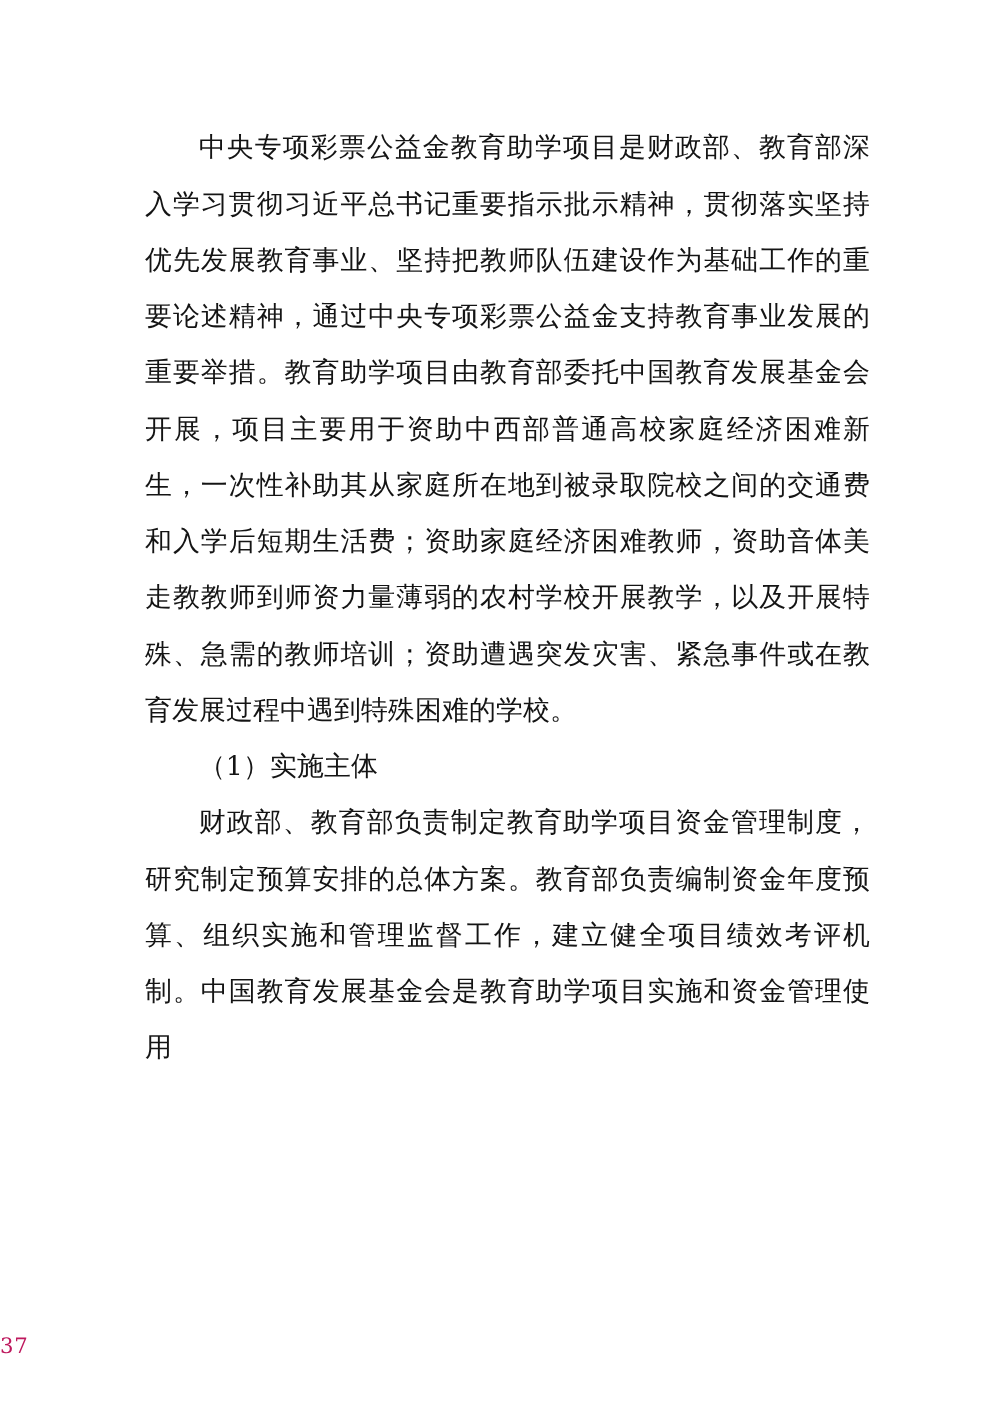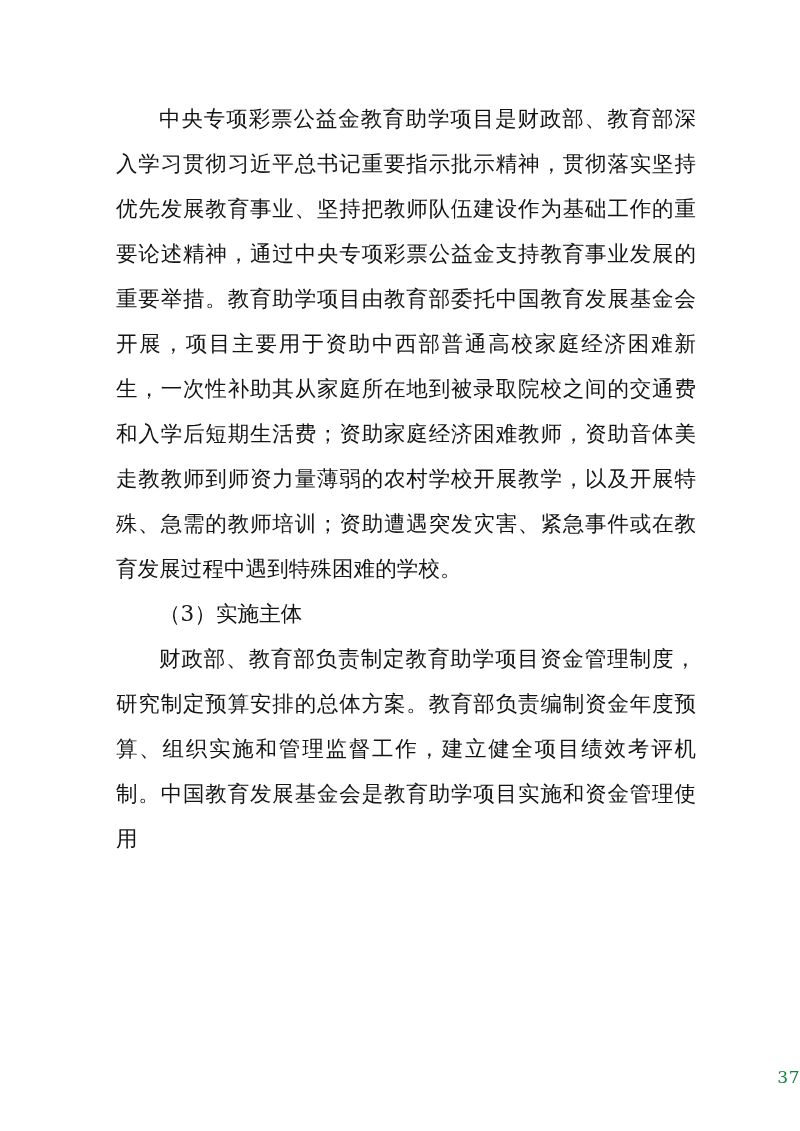--- a/index.html
+++ b/index.html
@@ -37,33 +37,33 @@
     margin: 0;
     text-indent: 2em;
     text-align: justify;
     text-justify: inter-ideograph;
   }
   .para + .para {
     margin-top: 0;
   }
   .page-number {
     position: absolute;
-    left: 12px;
+    left: 0;
     right: 0;
     bottom: 44px;
-    text-align: right;
+    text-align: left;
     font-size: 17px;
     font-family: "DejaVu Serif", "Liberation Serif", serif;
-    color: #15803d;
+    color: #be185d;
     letter-spacing: 0.5px;
   }
 </style>
 </head>
 <body>
 
 <div class="page">
   <div class="doc-body">
     <p class="para">中央专项彩票公益金教育助学项目是财政部、教育部深入学习贯彻习近平总书记重要指示批示精神，贯彻落实坚持优先发展教育事业、坚持把教师队伍建设作为基础工作的重要论述精神，通过中央专项彩票公益金支持教育事业发展的重要举措。教育助学项目由教育部委托中国教育发展基金会开展，项目主要用于资助中西部普通高校家庭经济困难新生，一次性补助其从家庭所在地到被录取院校之间的交通费和入学后短期生活费；资助家庭经济困难教师，资助音体美走教教师到师资力量薄弱的农村学校开展教学，以及开展特殊、急需的教师培训；资助遭遇突发灾害、紧急事件或在教育发展过程中遇到特殊困难的学校。</p>
-    <p class="para">（3）实施主体</p>
+    <p class="para">（1）实施主体</p>
     <p class="para">财政部、教育部负责制定教育助学项目资金管理制度，研究制定预算安排的总体方案。教育部负责编制资金年度预算、组织实施和管理监督工作，建立健全项目绩效考评机制。中国教育发展基金会是教育助学项目实施和资金管理使用</p>
   </div>
   <div class="page-number">37</div>
 </div>
 
 </body></html>

